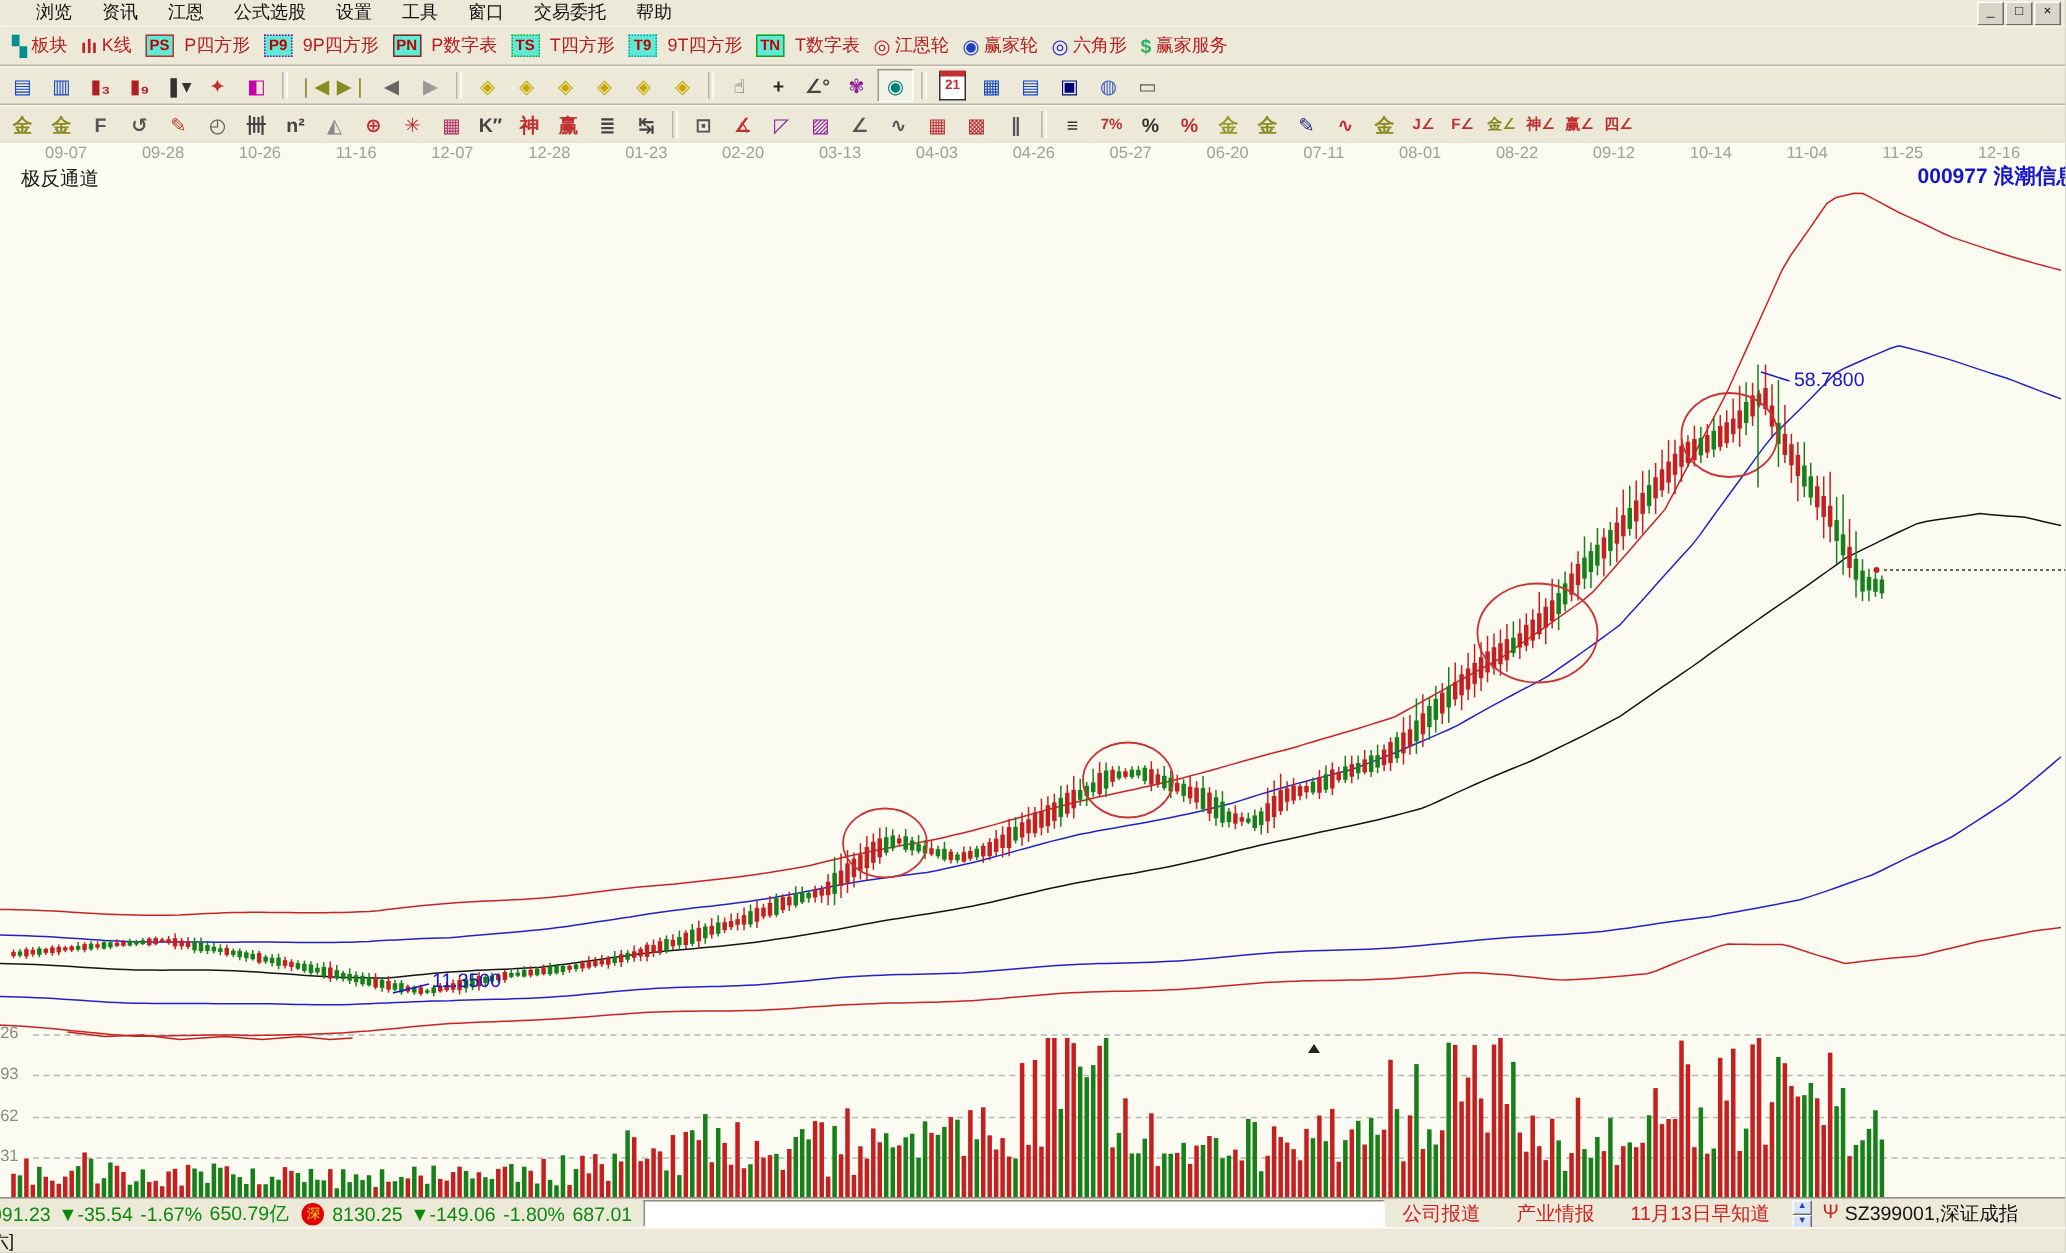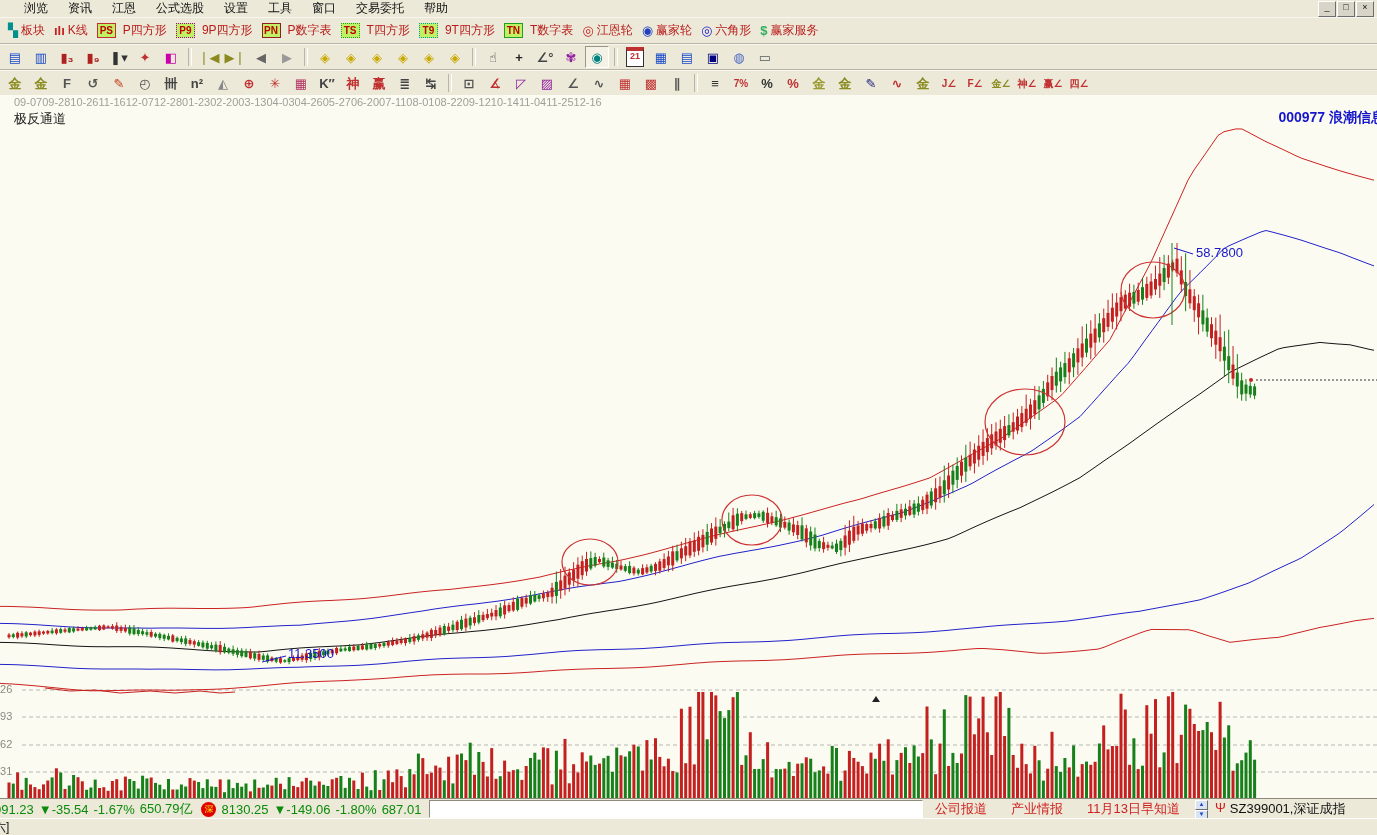--- a/index.html
+++ b/index.html
@@ -24,30 +24,30 @@
   #toolbar-tools{top:44px;height:26px;padding-left:2px;}
   #toolbar-gann{top:70px;height:26px;padding-left:2px;}
   .tb-btn{display:inline-flex;align-items:center;justify-content:center;height:20px;min-width:22px;
           margin:0 1px;border:1px solid transparent;}
   .tb-btn.pressed{border-color:#9a9687 #fff #fff #9a9687;background:#f4f2e6;}
   .tb-sep{display:inline-block;width:2px;height:18px;margin:0 4px;
           border-left:1px solid #b9b5a4;border-right:1px solid #fff;}
   .glyph{font-size:13px;line-height:13px;font-weight:bold;}
   .glyph.small{font-size:10px;}
   .badge{display:inline-block;min-width:17px;height:13px;line-height:13px;text-align:center;
-         font-size:10px;font-weight:bold;color:#c00000;background:#bef264;margin-right:4px;}
+         font-size:10px;font-weight:bold;color:#c00000;background:#5eead4;margin-right:4px;}
   .boxed21{display:inline-block;width:16px;height:15px;border:1px solid #333;border-top:4px solid #c03030;
            font-size:9px;line-height:11px;text-align:center;color:#c03030;font-weight:bold;background:#fff;}
   .tb-label{font-size:12px;color:#b91c1c;margin-left:3px;margin-right:5px;}
 
   
   .chart-panel{position:absolute;top:95px;left:0;width:1377px;height:703px;background:#fbfbf1;overflow:hidden;}
   .chart-panel svg{position:absolute;top:0;left:0;}
   .dates-row{position:absolute;top:1px;left:0;right:0;height:13px;display:flex;
-             padding:0 14px;font-size:11px;color:#a0a098;z-index:3;}
+             justify-content:space-between;padding:0 30px;font-size:11px;color:#a0a098;z-index:3;}
   .ind-line{position:absolute;top:15px;left:14px;display:flex;gap:24px;font-size:13px;z-index:3;}
   .ind-name{color:#1a1a1a;}
   .stock-label{position:absolute;top:14px;right:-8px;font-size:14px;font-weight:bold;color:#1515cc;
                z-index:3;white-space:nowrap;}
   .anno{position:absolute;font-size:13px;color:#1515cc;z-index:3;white-space:nowrap;}
   .vlabel{position:absolute;left:-6px;font-size:11px;color:#8a8a82;z-index:3;}
 
   
   .statusbar{position:absolute;top:798px;left:0;right:0;height:20px;background:#ece9d8;
              border-top:1px solid #8d8a7c;box-sizing:border-box;font-size:13px;}

